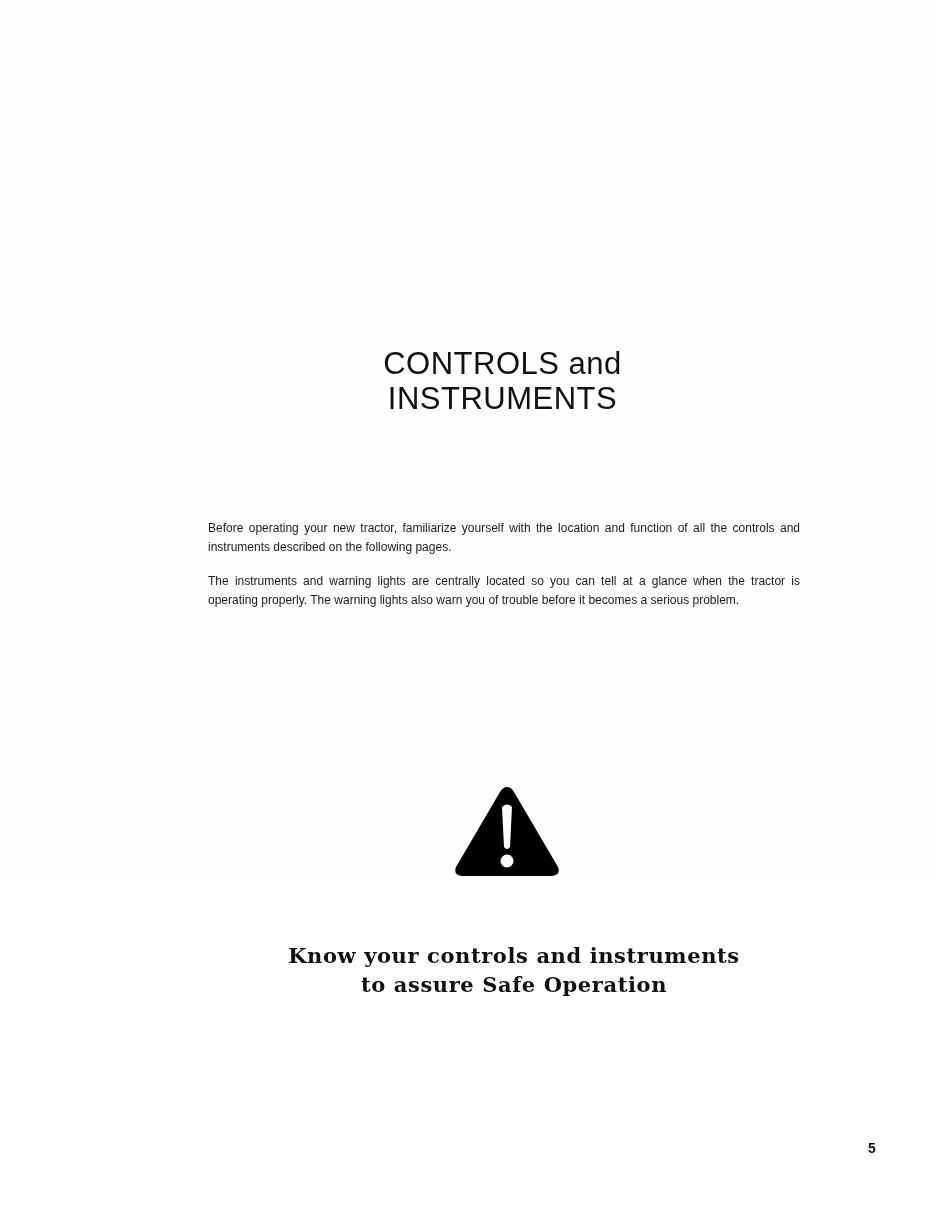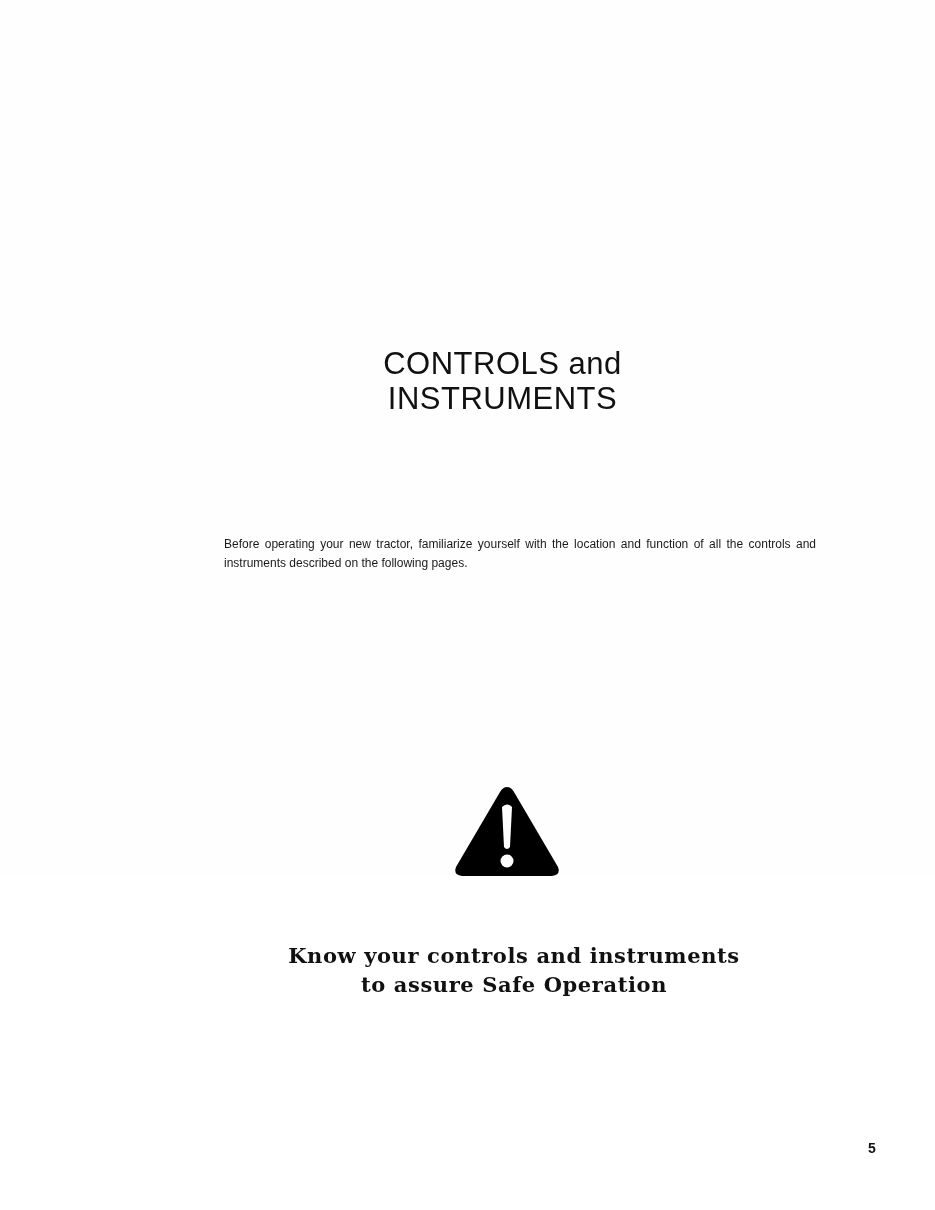--- a/index.html
+++ b/index.html
@@ -38,21 +38,21 @@
 
     .body-text {
       position: absolute;
       left: 208px;
       width: 592px;
       font-family: "Liberation Sans", sans-serif;
       font-size: 12px;
       line-height: 18.5px;
       color: #1a1a1a;
       text-align: justify;
-      margin: 16px;
+      margin: 0;
     }
     .para-1 { top: 519px; }
     .para-2 { top: 572px; }
 
     .warning-icon {
       position: absolute;
       left: 452px;
       top: 783px;
       width: 110px;
       height: 96px;
@@ -86,20 +86,21 @@
   </style>
 </head>
 <body>
 
 <div class="page">
 
   <h1 class="title title-line-1">CONTROLS and</h1>
   <h1 class="title title-line-2">INSTRUMENTS</h1>
 
   <p class="body-text para-1">Before operating your new tractor, familiarize yourself with the location and function of all the controls and instruments described on the following pages.</p>
+  <p class="body-text para-2">The instruments and warning lights are centrally located so you can tell at a glance when the tractor is operating properly. The warning lights also warn you of trouble before it becomes a serious problem.</p>
 
   <div class="warning-icon">
     <svg width="110" height="96" viewBox="0 0 110 96" xmlns="http://www.w3.org/2000/svg">
       <path d="M55 4 Q59 4 62 9 L106 84 Q109 92 100 93 L10 93 Q1 92 4 84 L48 9 Q51 4 55 4 Z" fill="#000000"></path>
       <path d="M50 24 Q55 19 60 24 L58 64 Q55 68 52 64 Z" fill="#ffffff"></path>
       <circle cx="55" cy="78" r="6.5" fill="#ffffff"></circle>
     </svg>
   </div>
 
   <p class="slogan slogan-line-1">Know your controls and instruments</p>

